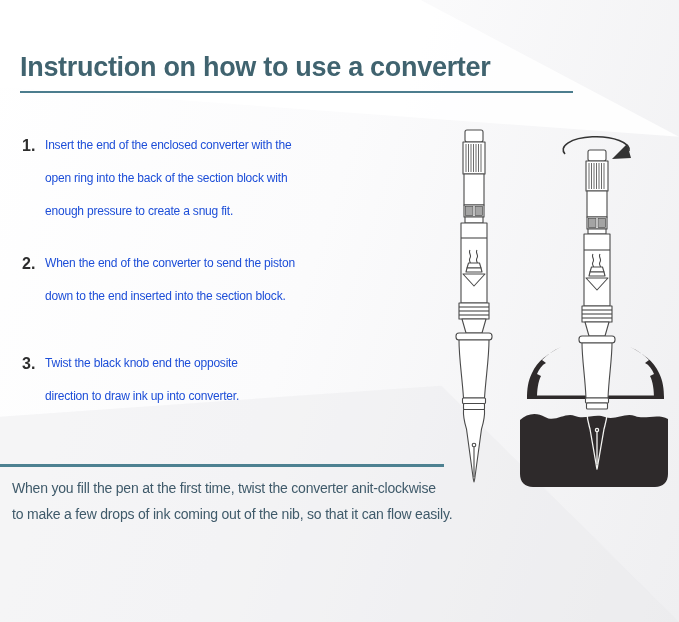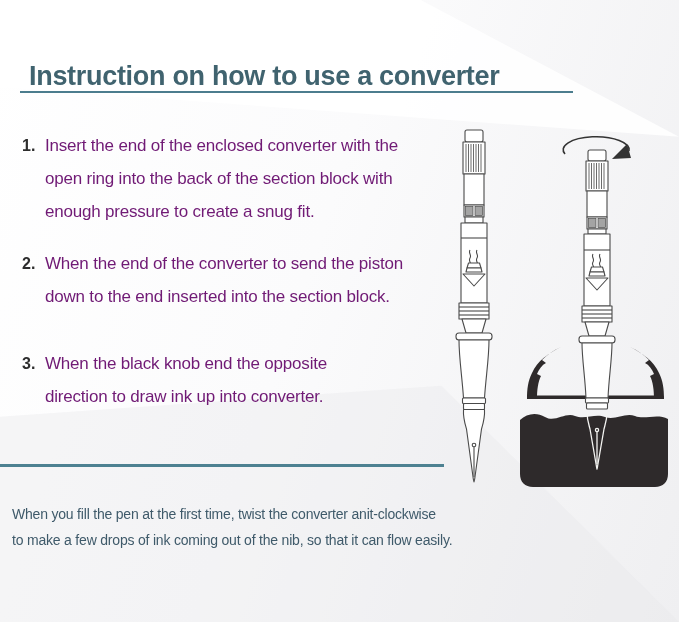--- a/index.html
+++ b/index.html
@@ -6,38 +6,38 @@
   body{
     width:679px;height:622px;position:relative;overflow:hidden;
     font-family:"Liberation Sans", sans-serif;
     background:linear-gradient(108deg,#ffffff 0%,#fbfbfc 45%,#efeff1 100%);
   }
   .bg-band{position:absolute;left:0;top:0;width:679px;height:622px;pointer-events:none;}
   #band-low{background:#e7e7ea;opacity:.38;clip-path:polygon(0 67%,65% 62%,100% 100%,0 100%);}
   #band-top{background:#ffffff;opacity:.85;clip-path:polygon(0 0,62% 0,100% 22%,0 14%);}
 
   .page-title{
-    position:absolute;left:20px;top:52px;margin:9px;
+    position:absolute;left:20px;top:52px;margin:0;
     font-size:27px;font-weight:700;color:#40636f;letter-spacing:-0.3px;
   }
   .title-underline{
     position:absolute;left:20px;top:91px;width:553px;height:2px;background:#4c7d8e;
   }
 
   .step{position:absolute;left:22px;display:flex;}
   .step-num{width:23px;font-weight:700;font-size:16px;line-height:33px;color:#2d2d2d;}
-  .step-text{white-space:pre-line;font-size:17px;line-height:33px;color:#701a75;letter-spacing:-0.2px;}
+  .step-text{white-space:pre-line;font-size:12px;line-height:33px;color:#1d4ed8;letter-spacing:-0.2px;}
   #step-1{top:129px;}
   #step-2{top:247px;}
   #step-3{top:347px;}
 
   .bottom-divider{position:absolute;left:0;top:464px;width:444px;height:3px;background:#4d8191;}
 
   .footer-note{
-    position:absolute;left:12px;top:501px;white-space:pre-line;
+    position:absolute;left:12px;top:475px;white-space:pre-line;
     font-size:14px;line-height:26px;color:#3f5a6a;letter-spacing:-0.2px;
   }
 
   svg{position:absolute;overflow:visible;}
   #pen-left{left:448px;top:126px;}
   #pen-right{left:513px;top:128px;}
   .ln{fill:#ffffff;stroke:#4a4a4a;stroke-width:1.1;stroke-linejoin:round;}
   .thin{stroke:#5a5a5a;stroke-width:0.9;fill:none;}
   .nofill{fill:none;stroke:#4a4a4a;stroke-width:1.1;stroke-linejoin:round;}
   .gray{fill:#a4a4a4;stroke:#4a4a4a;stroke-width:0.7;}
@@ -60,21 +60,21 @@
 open ring into the back of the section block with
 enough pressure to create a snug fit.</div>
 </div>
 <div class="step" id="step-2">
   <div class="step-num">2.</div>
   <div class="step-text">When the end of the converter to send the piston
 down to the end inserted into the section block.</div>
 </div>
 <div class="step" id="step-3">
   <div class="step-num">3.</div>
-  <div class="step-text">When the black knob end the opposite
+  <div class="step-text">Twist the black knob end the opposite
 direction to draw ink up into converter.</div>
 </div>
 
 <svg id="pen-left" width="52" height="362" viewBox="0 0 52 362">
   <g>
     <rect class="ln" x="17" y="4" width="18" height="12" rx="2"></rect>
     <rect class="ln" x="15" y="16" width="22" height="32"></rect>
     <g class="thin">
       <line x1="18" y1="18" x2="18" y2="46"></line>
         <line x1="20.5" y1="18" x2="20.5" y2="46"></line>

